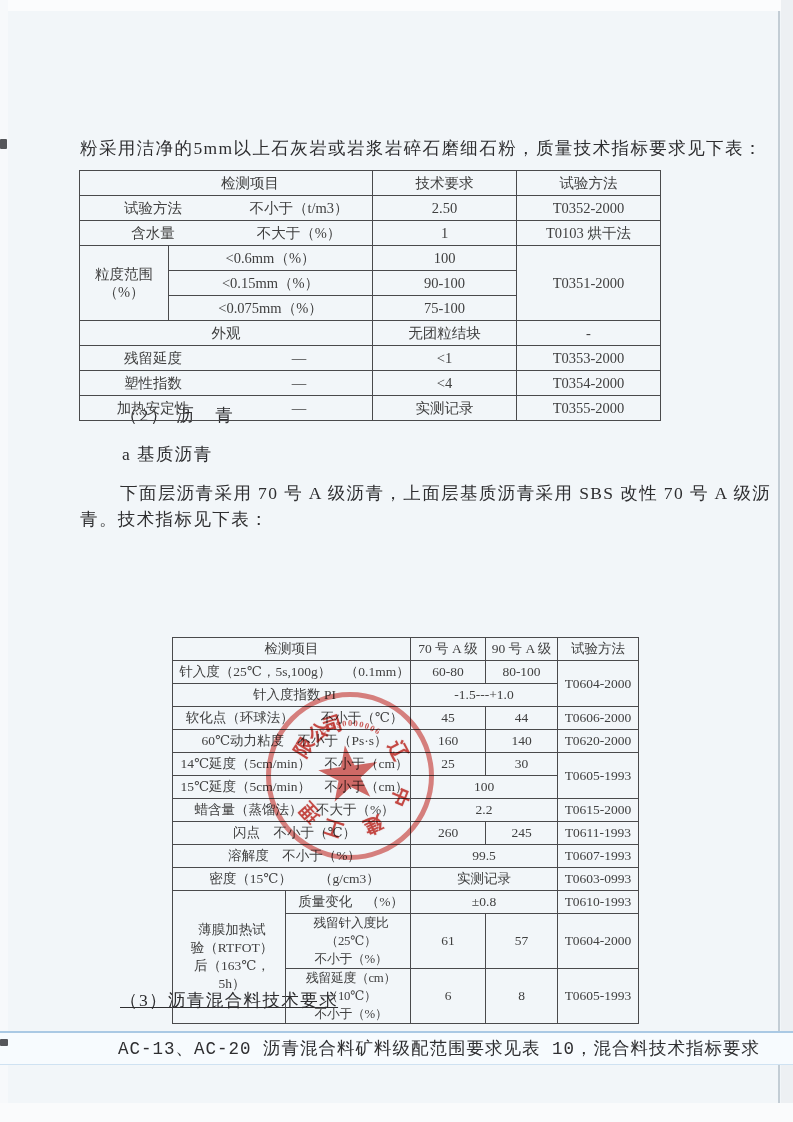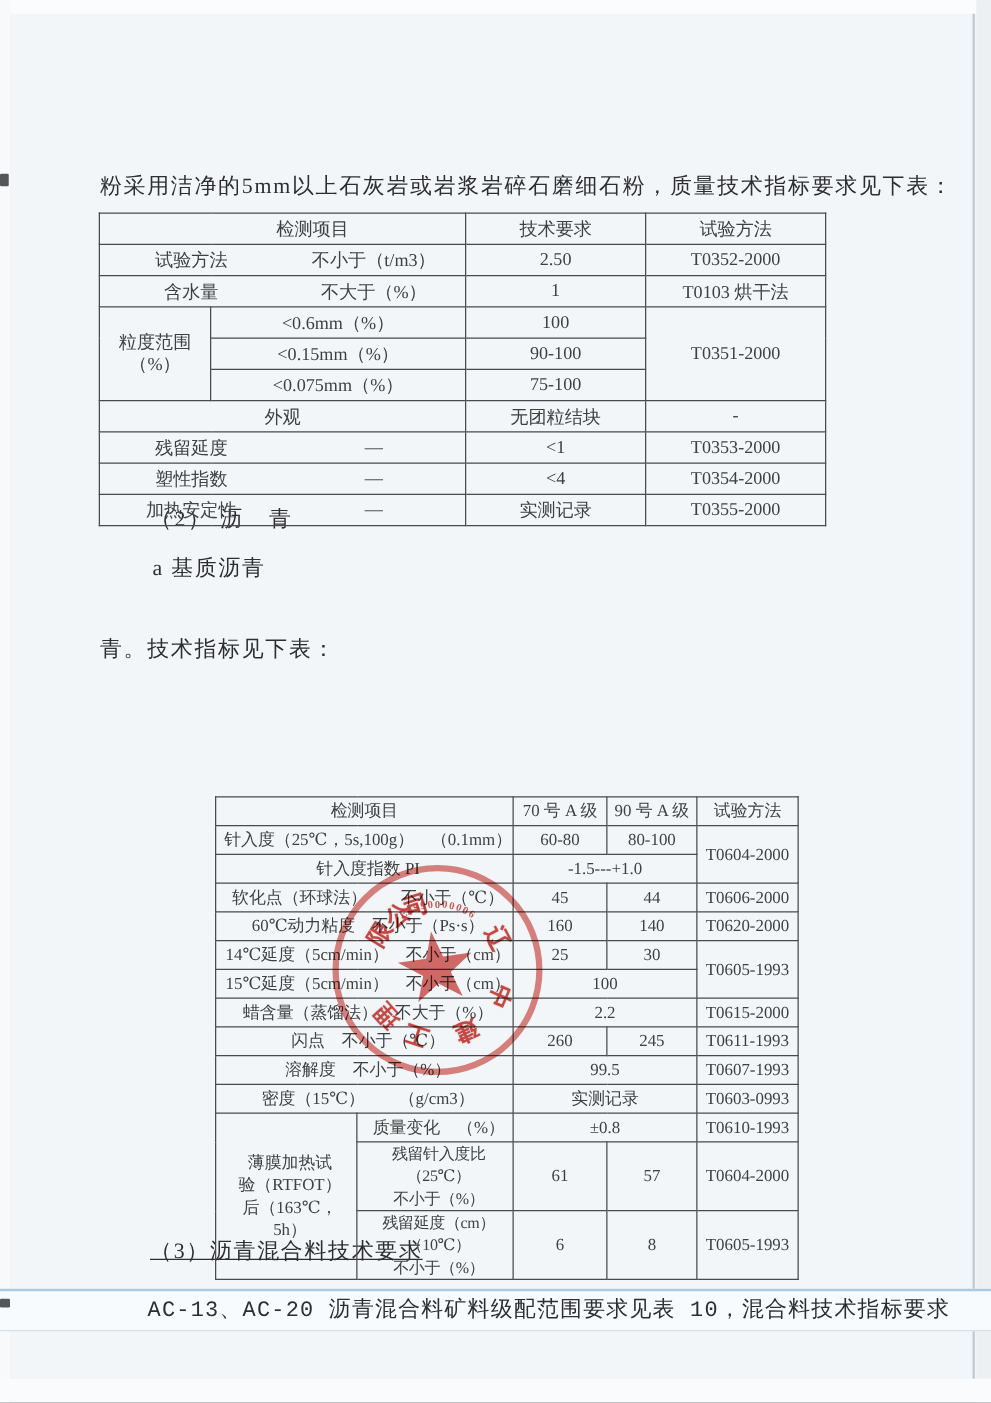--- a/index.html
+++ b/index.html
@@ -76,20 +76,21 @@
   <div class="strip-right"></div>
   <div class="edge-line-right"></div>
   <div class="strip-bottom"></div>
   <div class="band"></div>
   <div class="speck speck1"></div>
   <div class="speck speck2"></div>
 
   <div class="txt p1l2">粉采用洁净的5mm以上石灰岩或岩浆岩碎石磨细石粉，质量技术指标要求见下表：</div>
   <div class="txt h2">（2） 沥　青</div>
   <div class="txt h2a">a 基质沥青</div>
+  <div class="txt p2l1">下面层沥青采用 70 号 A 级沥青，上面层基质沥青采用 SBS 改性 70 号 A 级沥</div>
   <div class="txt p2l2">青。技术指标见下表：</div>
   <div class="txt h3">（3）沥青混合料技术要求</div>
   <div class="txt p3">AC-13、AC-20 沥青混合料矿料级配范围要求见表 10，混合料技术指标要求</div>
 
   <table class="t t1">
     <colgroup>
         <col style="width:89px">
         <col style="width:204px">
         <col style="width:144px">
         <col style="width:144px">

